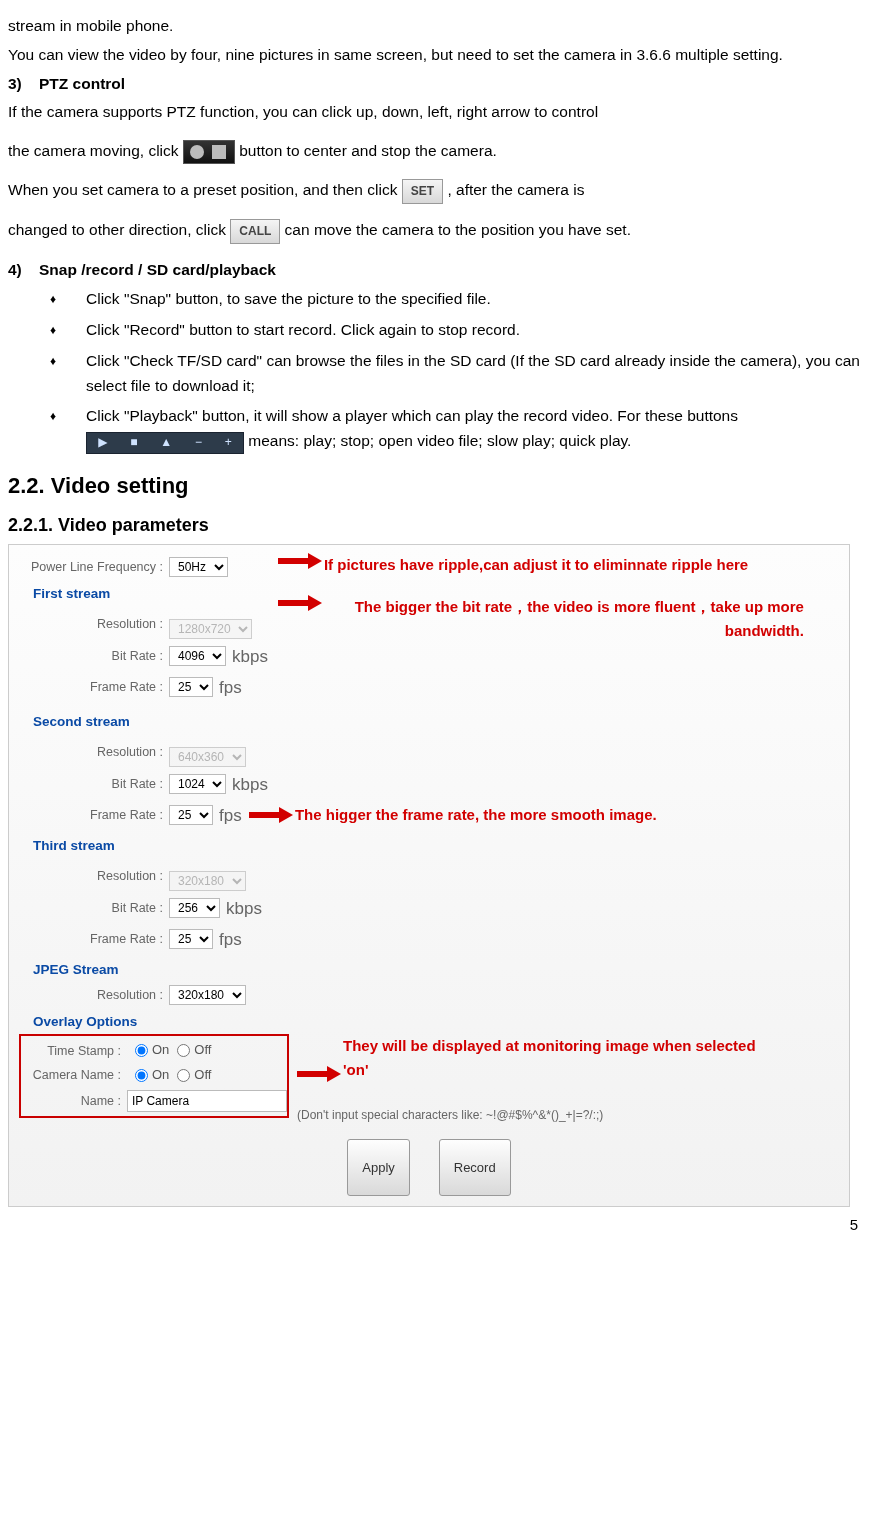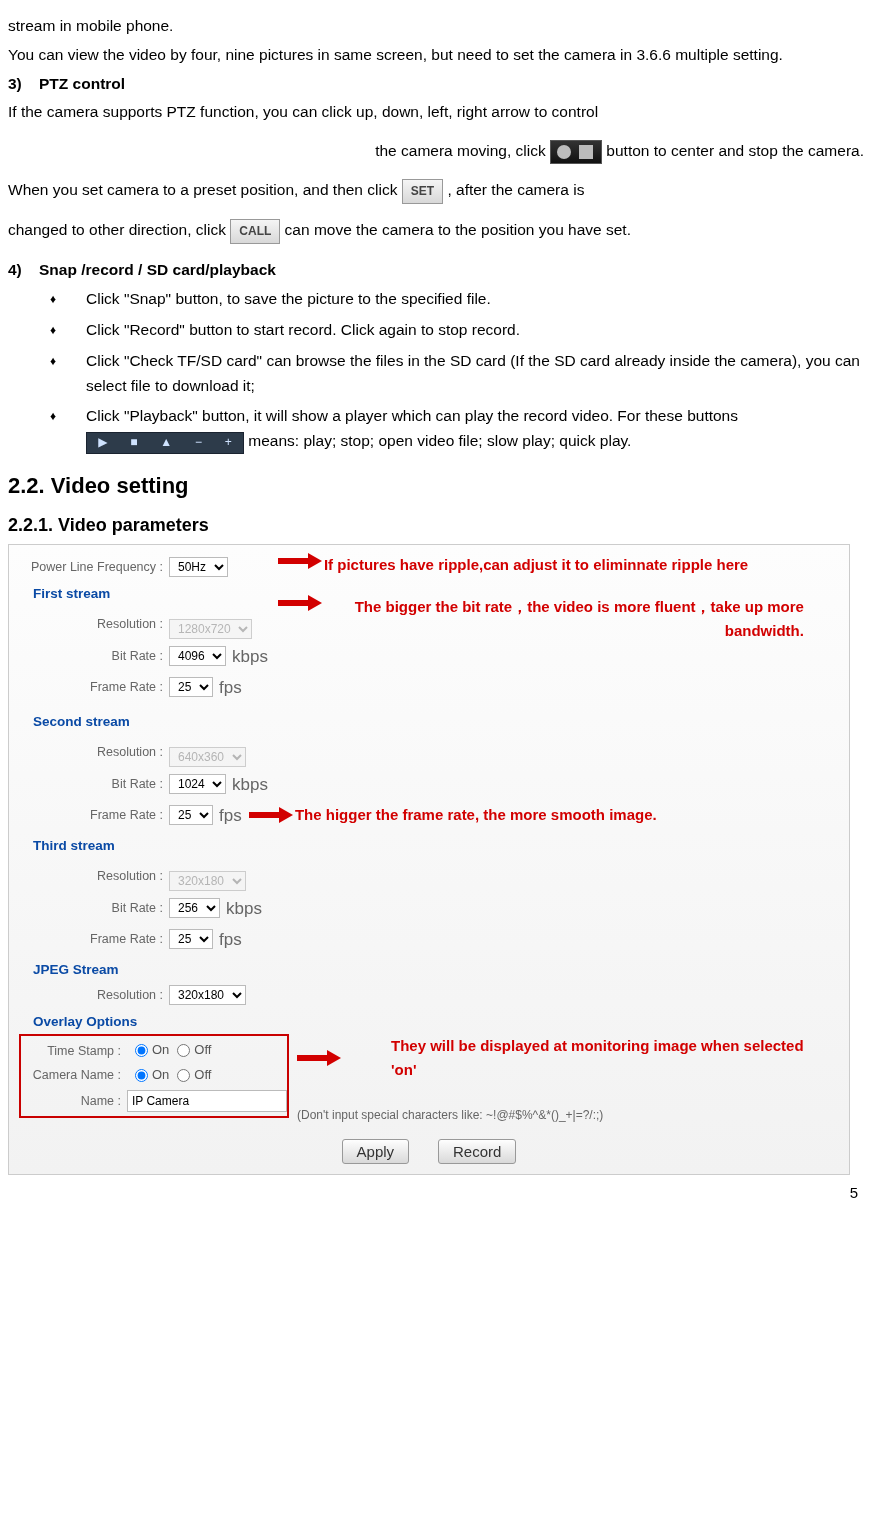--- a/index.html
+++ b/index.html
@@ -74,39 +74,39 @@
     border-top:8px solid transparent; border-bottom:8px solid transparent;
     border-left:14px solid #d20000;
   }
   .overlay-box {
     border: 2px solid #c90000;
     padding: 0;
     display:inline-block;
   }
   .radio { margin:0 4px 0 8px;}
   .btn2 {
-    padding:3px 14px; background:linear-gradient(#fefefe,#d9d9d9);
-    border:1px solid #999; border-radius:3px; font-size:15px; color:#333;
+    padding:20px 14px; background:linear-gradient(#fefefe,#d9d9d9);
+    border:1px solid #999; border-radius:3px; font-size:13px; color:#333;
   }
   .page-num { text-align:right; font-size:15px; margin-top:6px; padding-right:6px;}
   .paneltop { display:flex; align-items:flex-start;}
   .annoblock { margin-left: 10px; text-align: right; }
 </style>
 </head>
 <body>
 
 <p>stream in mobile phone.</p>
 <p>You can view the video by four, nine pictures in same screen, but need to set the camera in 3.6.6 multiple setting.</p>
 
 <p>
   <span class="bold">3)</span>&nbsp;&nbsp;&nbsp;
   <span class="bold">PTZ control</span>
 </p>
 <p>If the camera supports PTZ function, you can click up, down, left, right arrow to control</p>
-<p style="margin:14px 0;text-align:right;">
+<p style="margin:14px 0;">
   <span>the camera moving, click </span>
   <span class="inline-icon btn-center"></span>
   <span> button to center and stop the camera.</span>
 </p>
 <p style="margin:14px 0;">
   <span>When you set camera to a preset position, and then click </span>
   <span class="btn-gray">SET</span>
   <span>, after the camera is</span>
 </p>
 <p style="margin:14px 0;">
@@ -233,21 +233,21 @@
         <span>On</span>
         <input type="radio" class="radio" style="">
         <span>Off</span>
       </div>
       <div class="row">
         <span class="lbl" style="width:100px;">Name :</span>
         <input type="text" style="width: 150px;" value="IP Camera">
       </div>
     </div>
     <div style="margin-left:8px;">
-      <div style="display:flex;align-items:center;gap:48px;">
+      <div style="display:flex;align-items:flex-end;">
         <span class="arrow-right"></span>
         <span class="anno" style="max-width:440px;display:inline-block;">They will be displayed at monitoring image when selected 'on'</span>
       </div>
       <div style="margin-top:24px;font-size:12px;color:#666;">(Don't input special characters like: ~!@#$%^&amp;*()_+|=?/:;)</div>
     </div>
   </div>
 
   <div style="text-align:center;margin-top:14px;">
     <button class="btn2">Apply</button>
     &nbsp;&nbsp;&nbsp;&nbsp;&nbsp;&nbsp;

